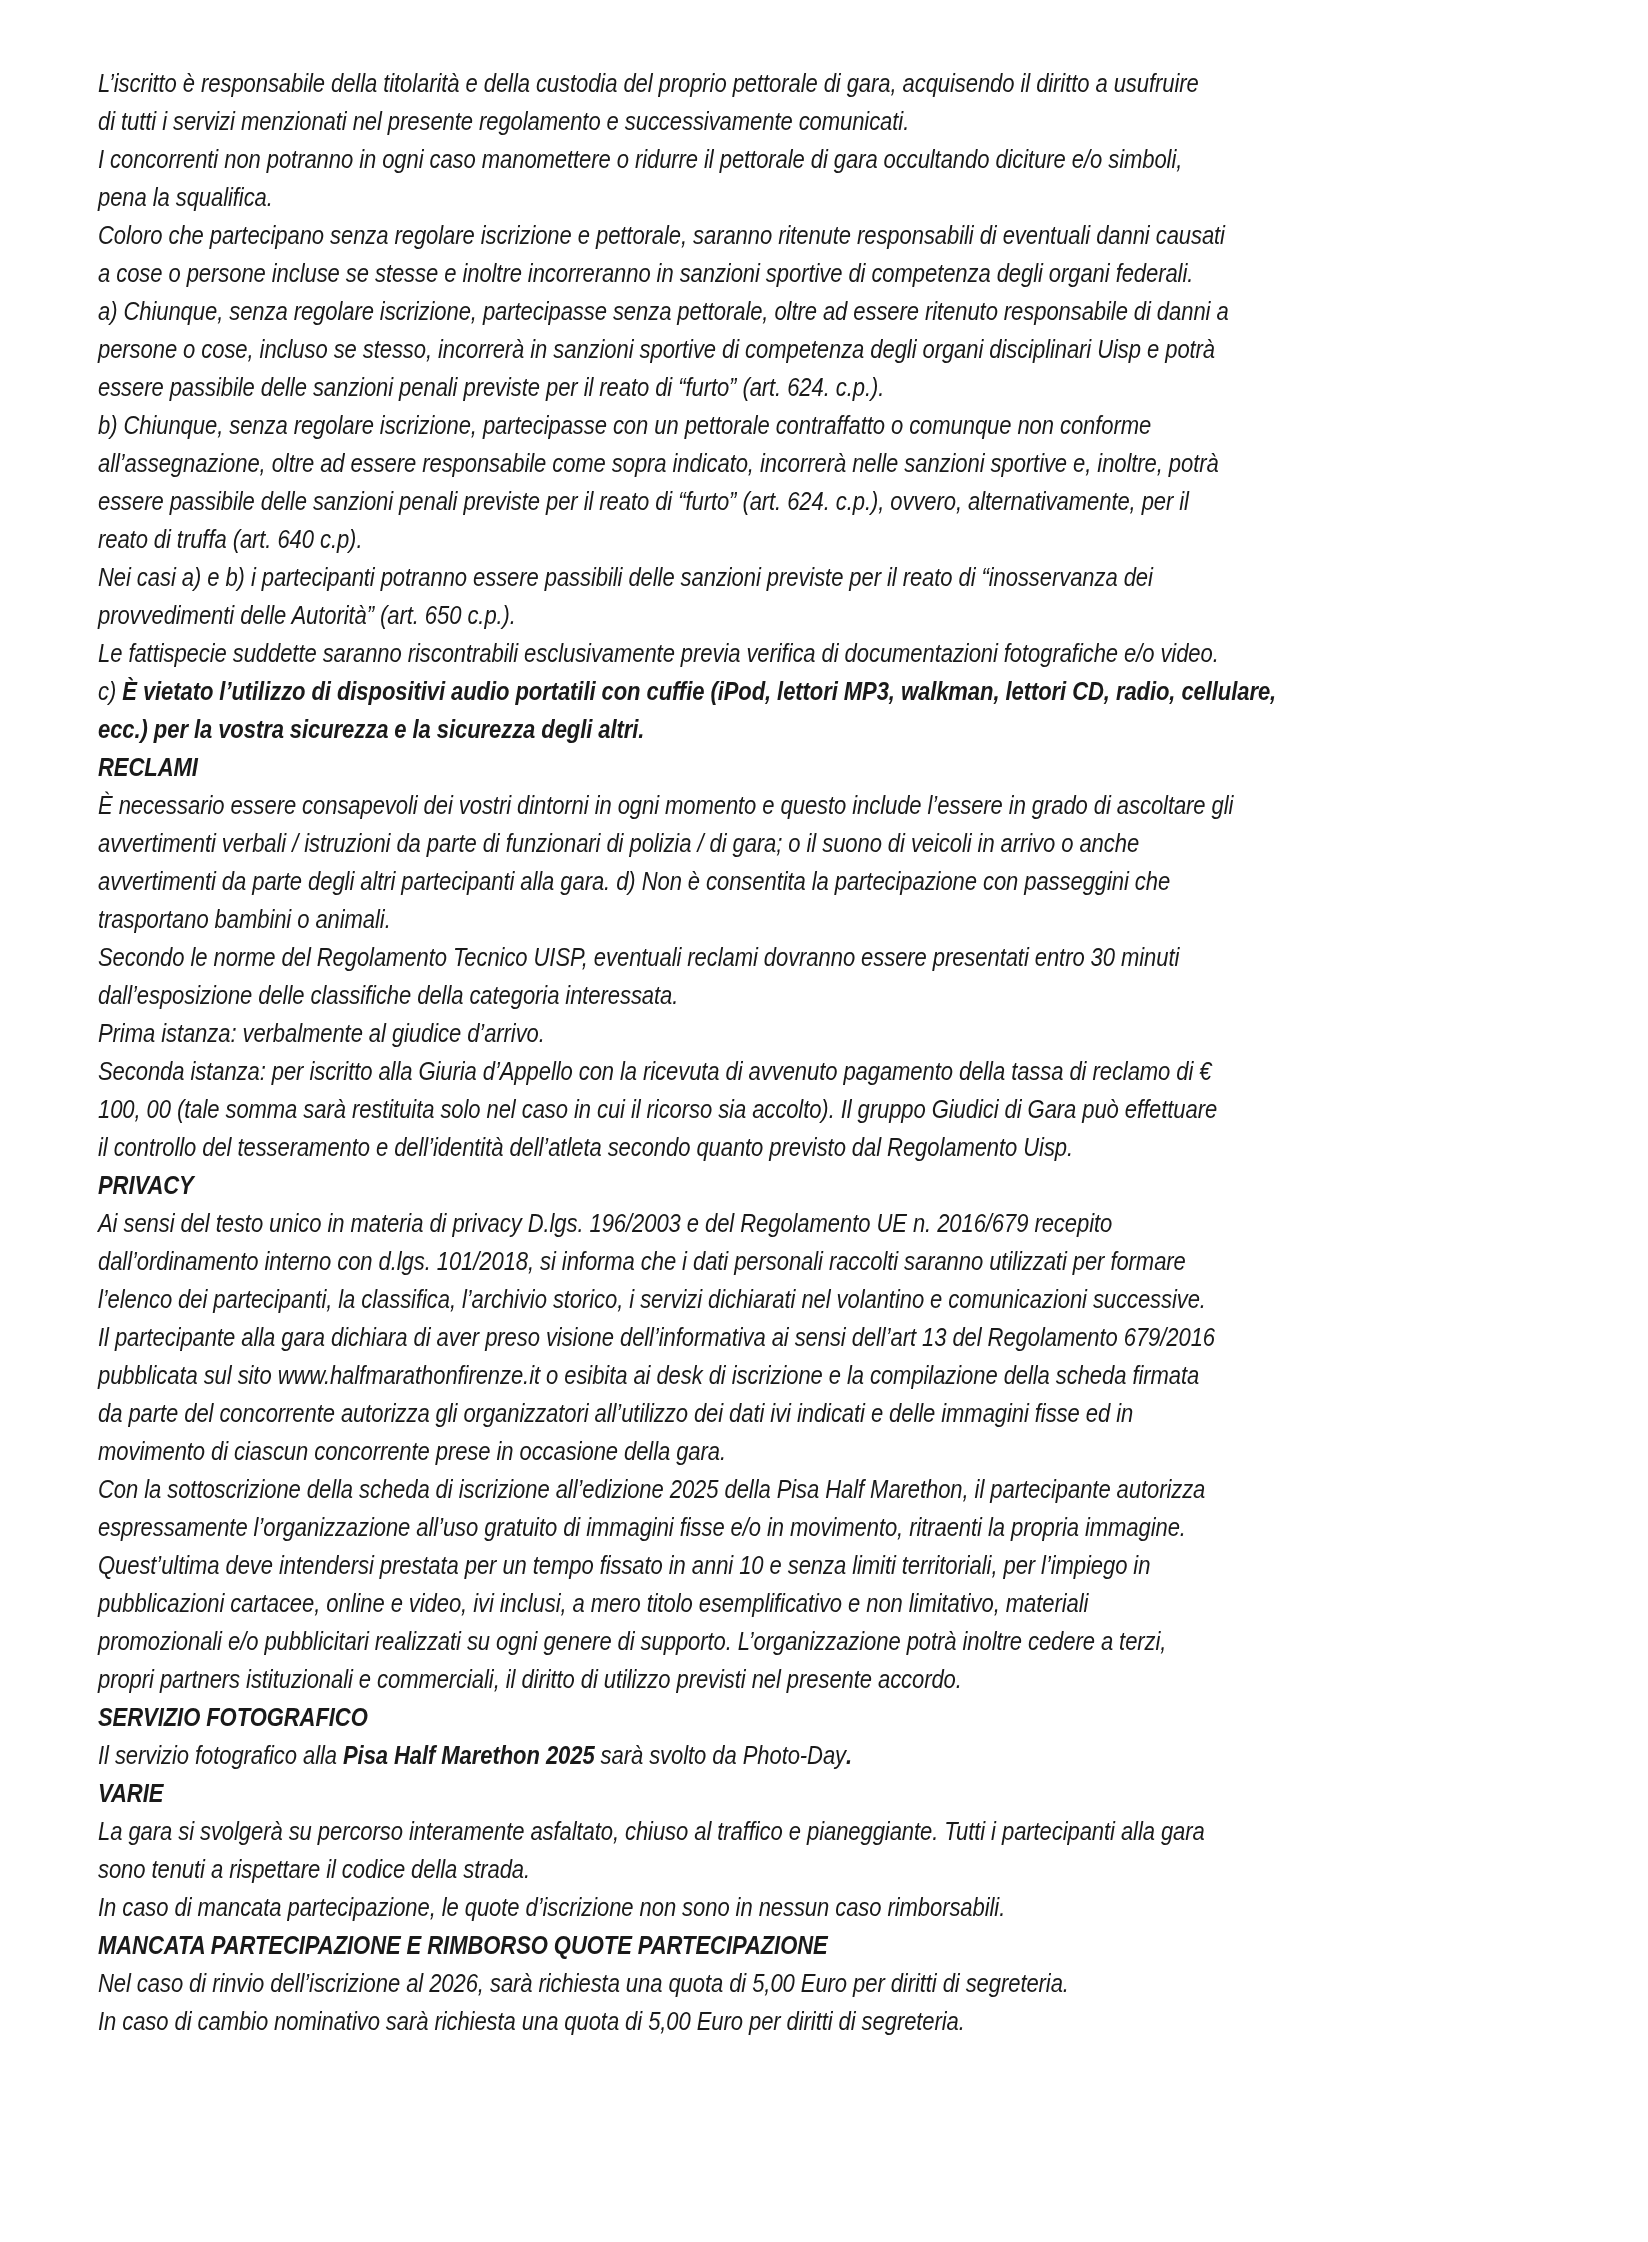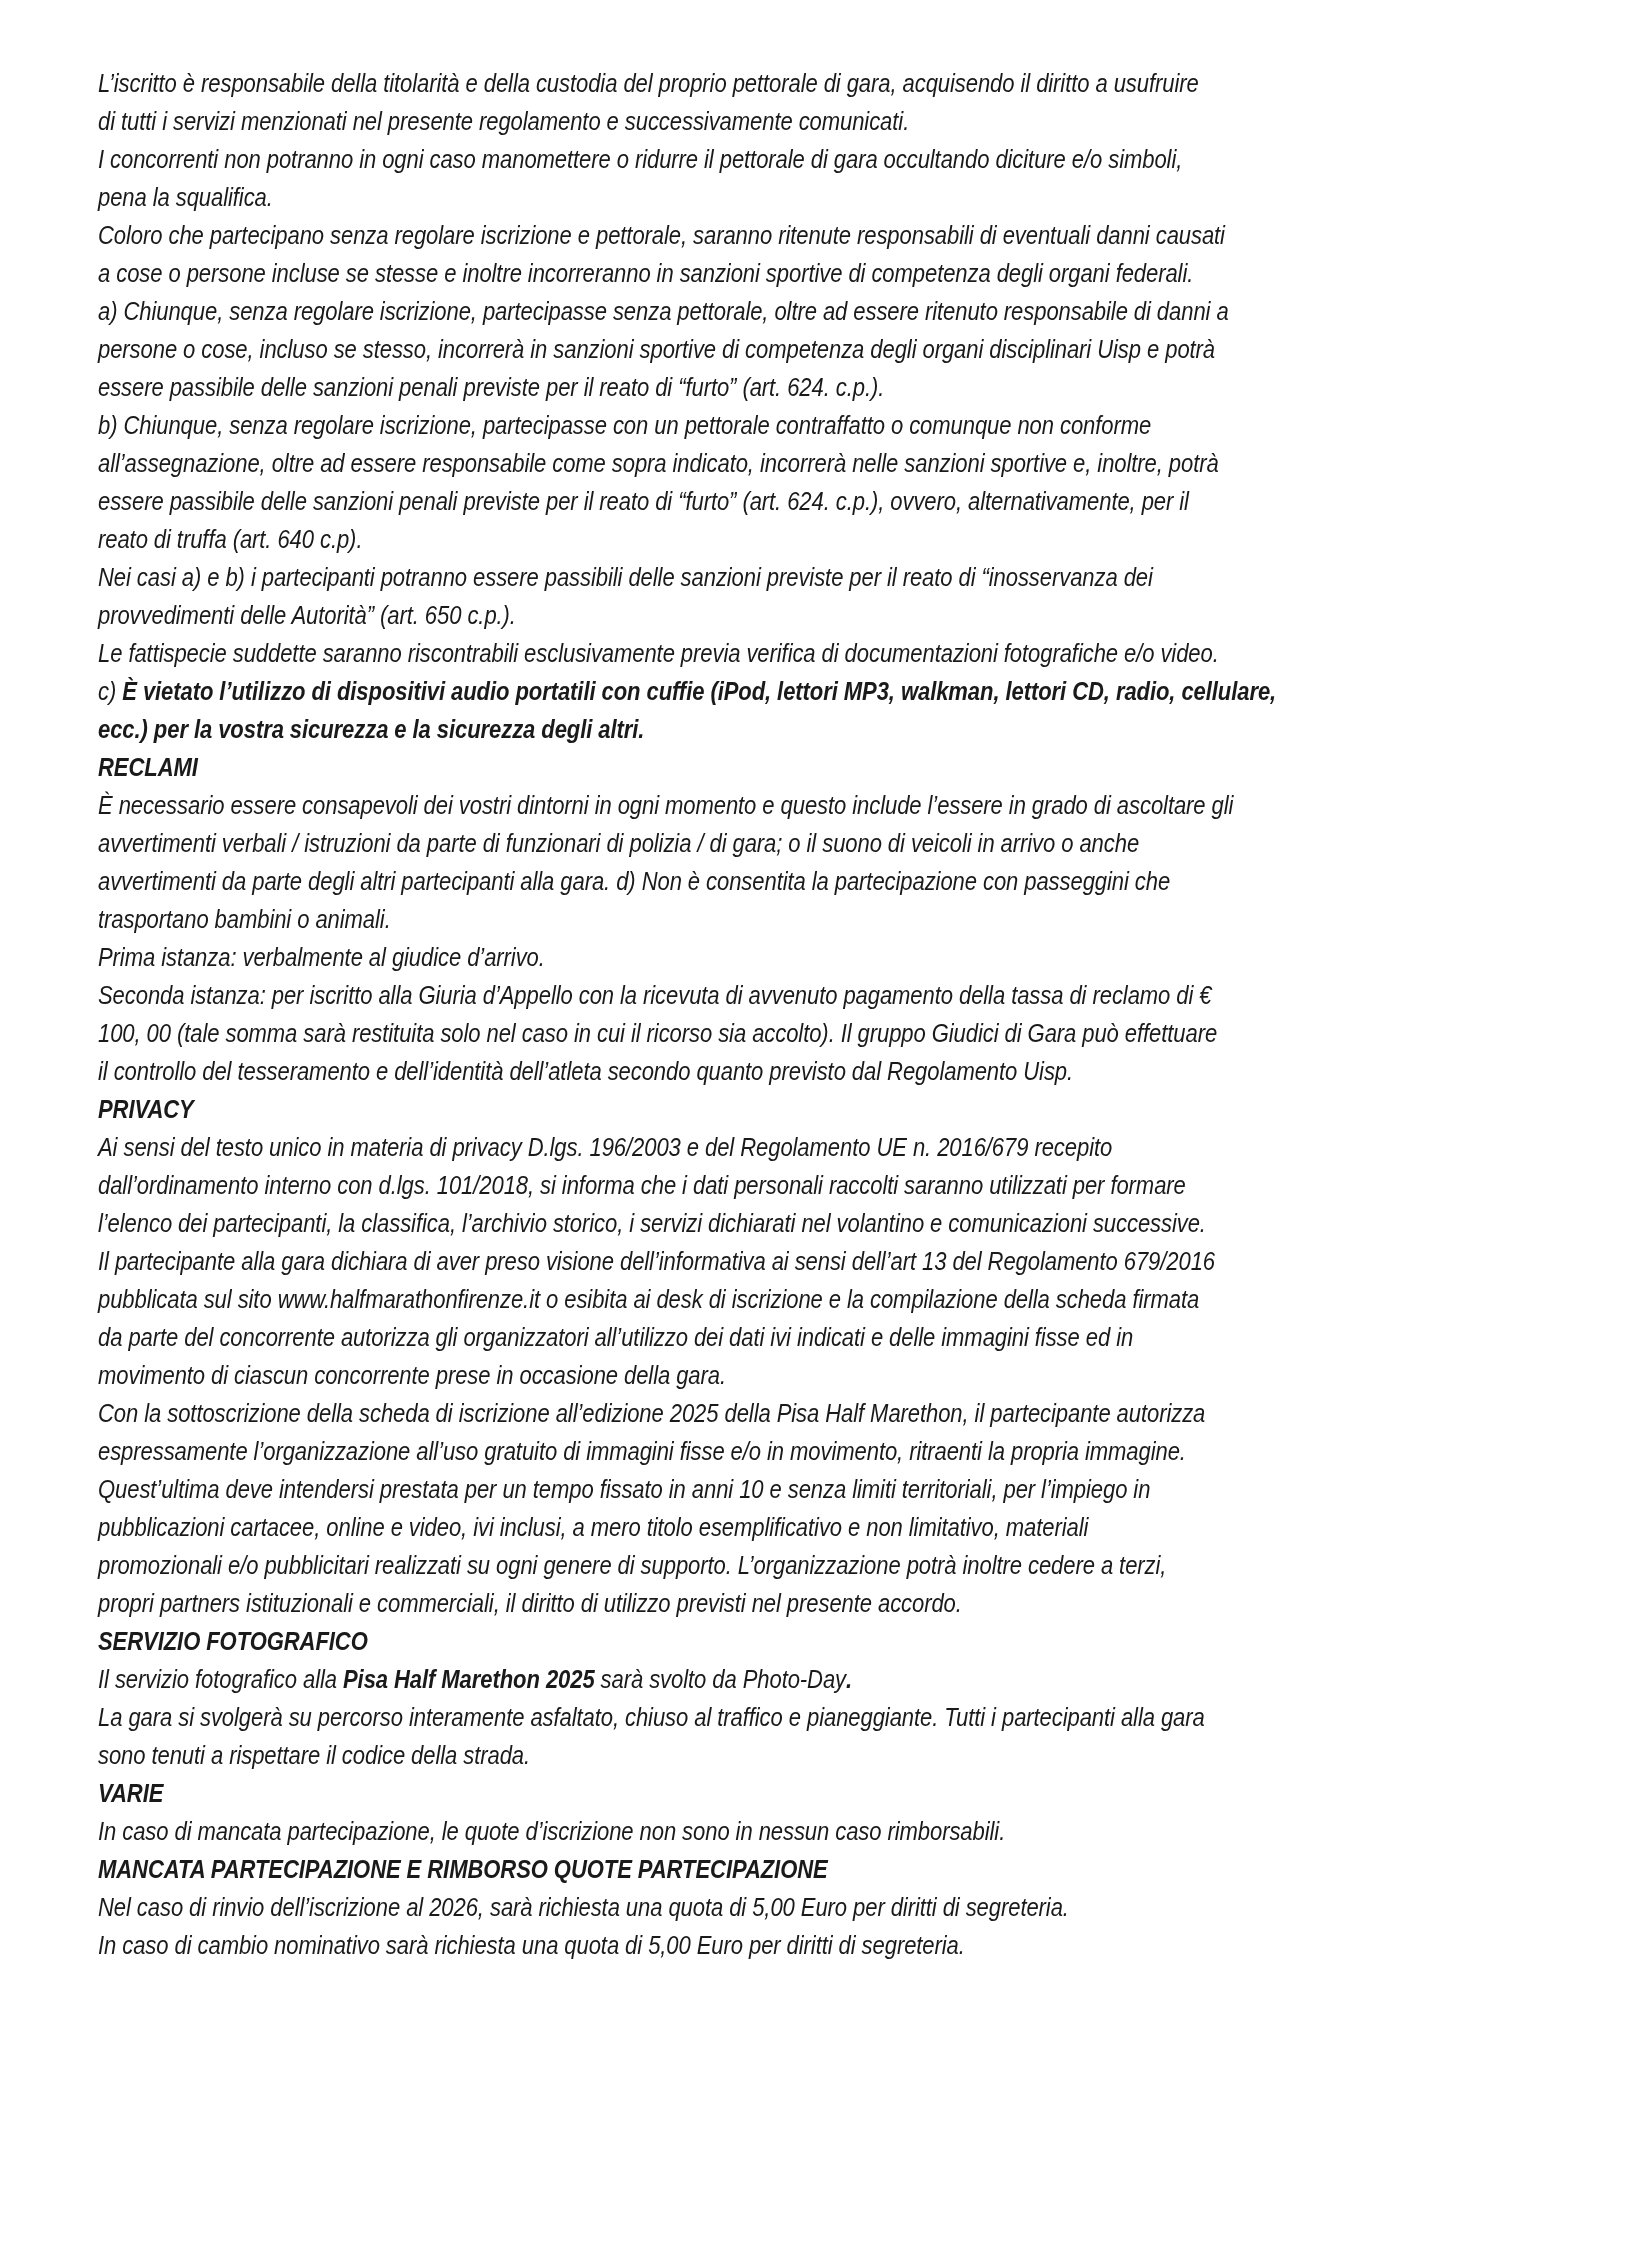--- a/index.html
+++ b/index.html
@@ -78,20 +78,24 @@
     <div>
       <div class="line heading">RECLAMI</div>
     </div>
     <div>
       <div class="line"><span>È necessario essere consapevoli dei vostri dintorni in ogni momento e questo include l’essere in grado di ascoltare gli</span></div>
       <div class="line"><span>avvertimenti verbali / istruzioni da parte di funzionari di polizia / di gara; o il suono di veicoli in arrivo o anche</span></div>
       <div class="line"><span>avvertimenti da parte degli altri partecipanti alla gara. d) Non è consentita la partecipazione con passeggini che</span></div>
       <div class="line"><span>trasportano bambini o animali.</span></div>
     </div>
     <div>
+      <div class="line"><span>Secondo le norme del Regolamento Tecnico UISP, eventuali reclami dovranno essere presentati entro 30 minuti</span></div>
+      <div class="line"><span>dall’esposizione delle classifiche della categoria interessata.</span></div>
+    </div>
+    <div>
       <div class="line"><span>Prima istanza: verbalmente al giudice d’arrivo.</span></div>
     </div>
     <div>
       <div class="line"><span>Seconda istanza: per iscritto alla Giuria d’Appello con la ricevuta di avvenuto pagamento della tassa di reclamo di €</span></div>
       <div class="line"><span>100, 00 (tale somma sarà restituita solo nel caso in cui il ricorso sia accolto). Il gruppo Giudici di Gara può effettuare</span></div>
       <div class="line"><span>il controllo del tesseramento e dell’identità dell’atleta secondo quanto previsto dal Regolamento Uisp.</span></div>
     </div>
     <div>
       <div class="line heading">PRIVACY</div>
     </div>
@@ -114,25 +118,25 @@
       <div class="line"><span>promozionali e/o pubblicitari realizzati su ogni genere di supporto. L’organizzazione potrà inoltre cedere a terzi,</span></div>
       <div class="line"><span>propri partners istituzionali e commerciali, il diritto di utilizzo previsti nel presente accordo.</span></div>
     </div>
     <div>
       <div class="line heading">SERVIZIO FOTOGRAFICO</div>
     </div>
     <div>
       <div class="line"><span>Il servizio fotografico alla </span><span class="b">Pisa Half Marethon 2025</span><span> sarà svolto da Photo-Day</span><span class="b">.</span></div>
     </div>
     <div>
+      <div class="line heading">VARIE</div>
+    </div>
+    <div>
       <div class="line"><span>La gara si svolgerà su percorso interamente asfaltato, chiuso al traffico e pianeggiante. Tutti i partecipanti alla gara</span></div>
       <div class="line"><span>sono tenuti a rispettare il codice della strada.</span></div>
-    </div>
-    <div>
-      <div class="line heading">VARIE</div>
     </div>
     <div>
       <div class="line"><span>In caso di mancata partecipazione, le quote d’iscrizione non sono in nessun caso rimborsabili.</span></div>
     </div>
     <div>
       <div class="line heading">MANCATA PARTECIPAZIONE E RIMBORSO QUOTE PARTECIPAZIONE</div>
     </div>
     <div>
       <div class="line"><span>Nel caso di rinvio dell’iscrizione al 2026, sarà richiesta una quota di 5,00 Euro per diritti di segreteria.</span></div>
     </div>

